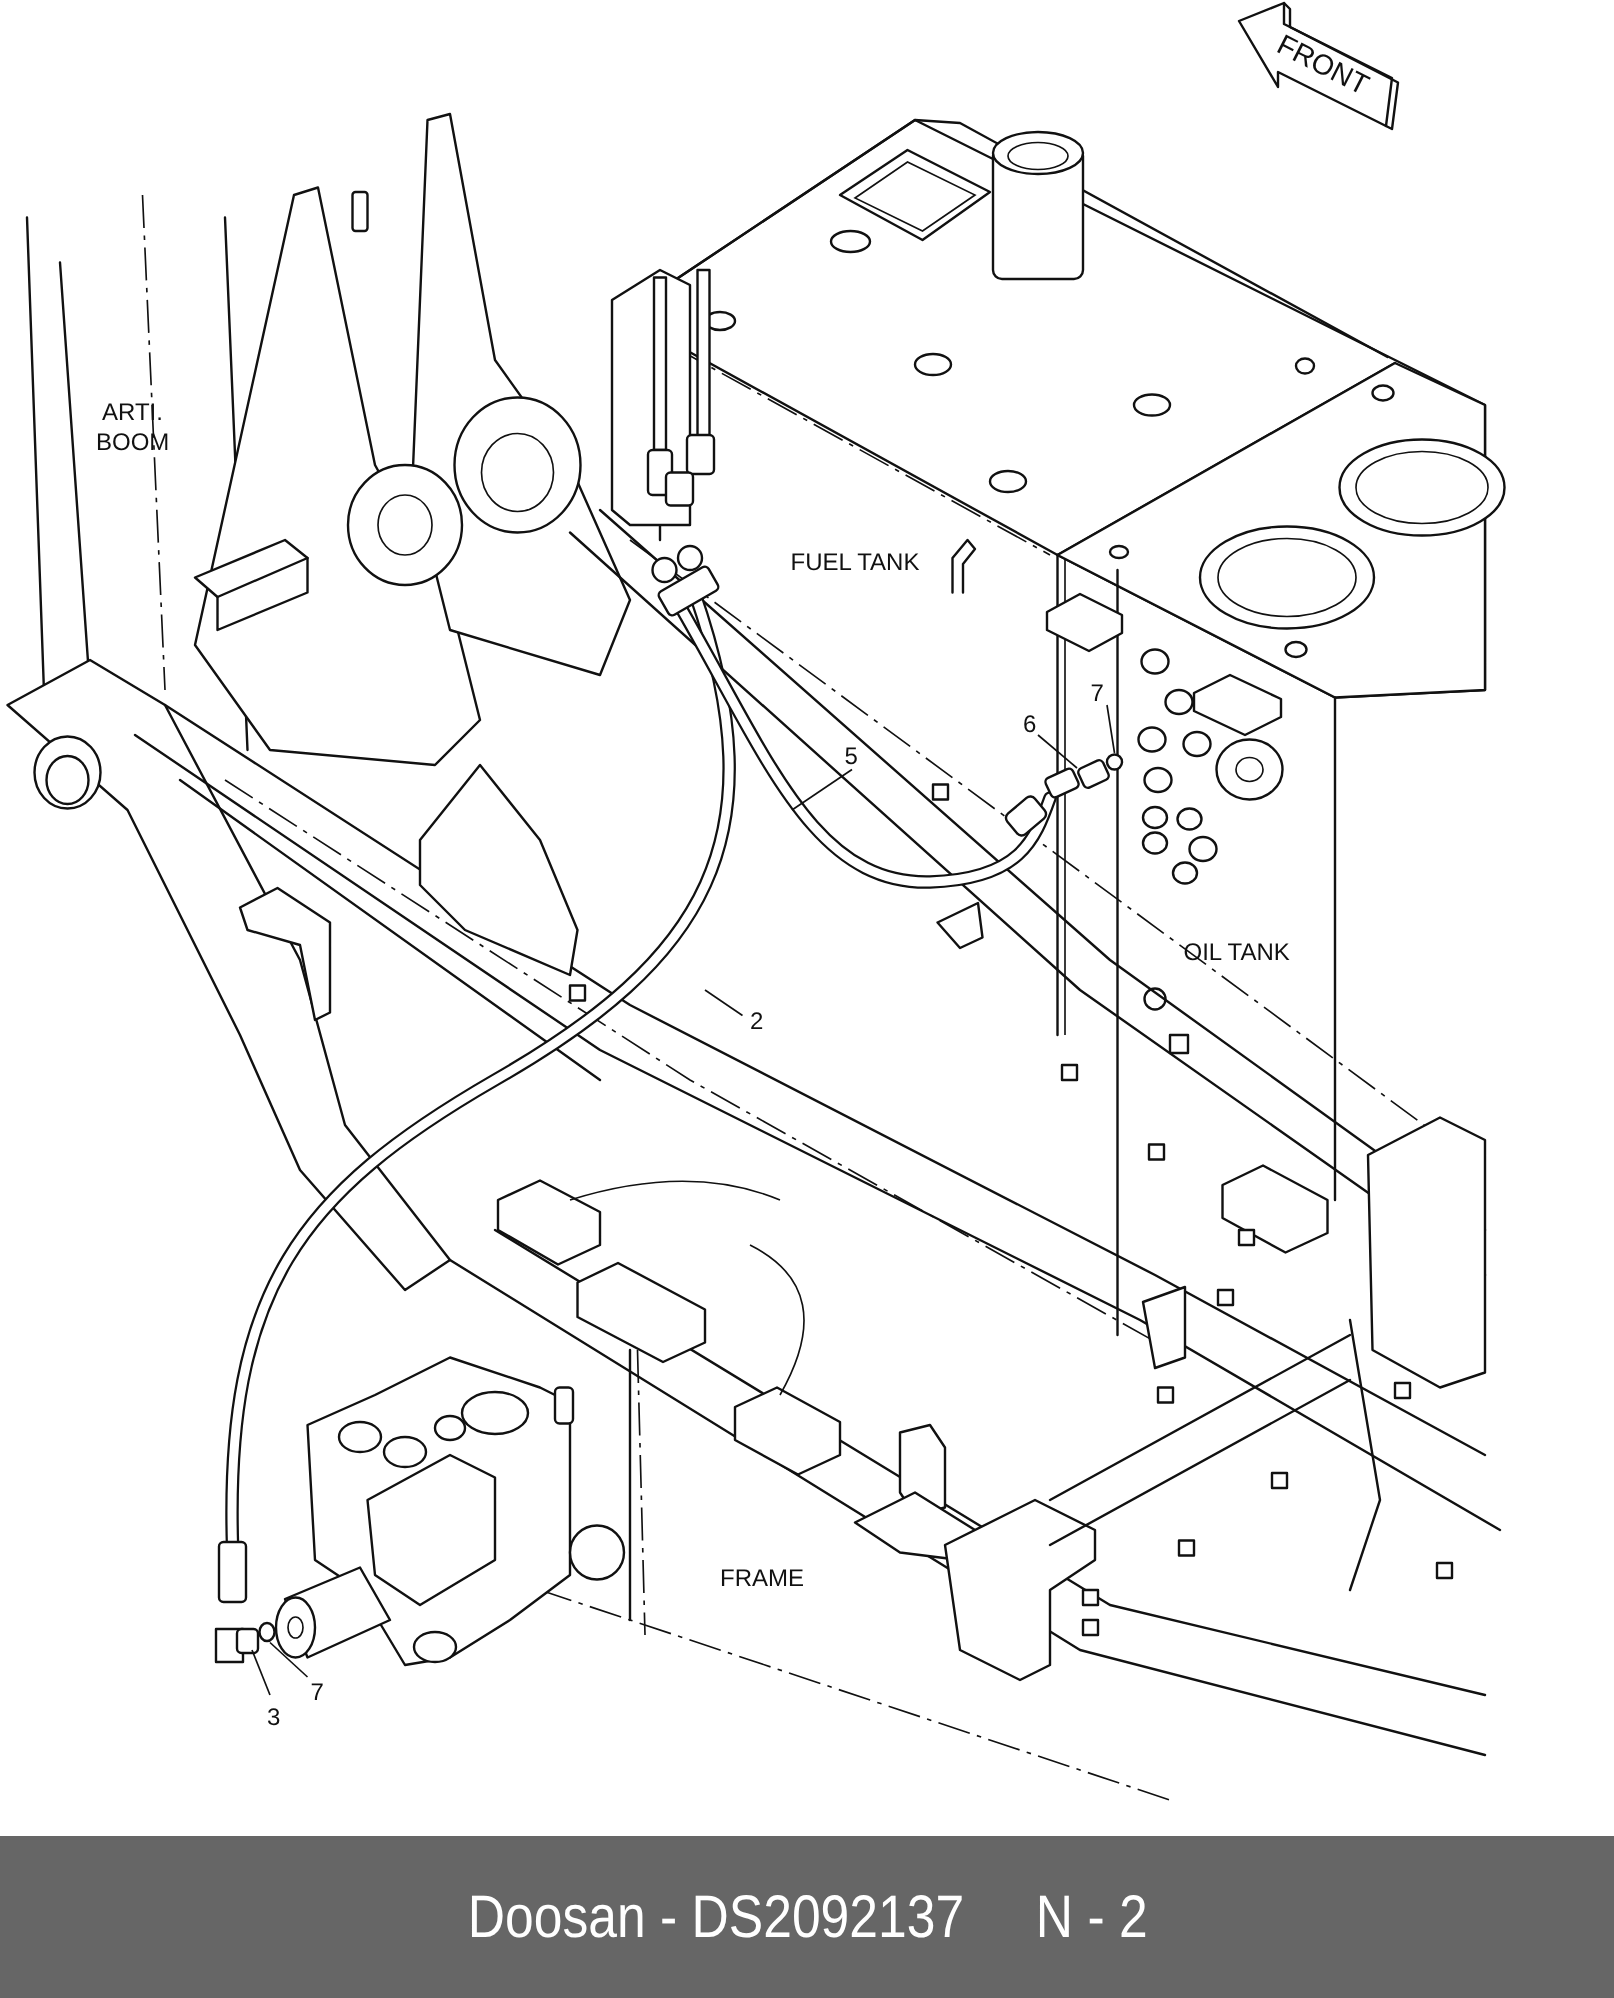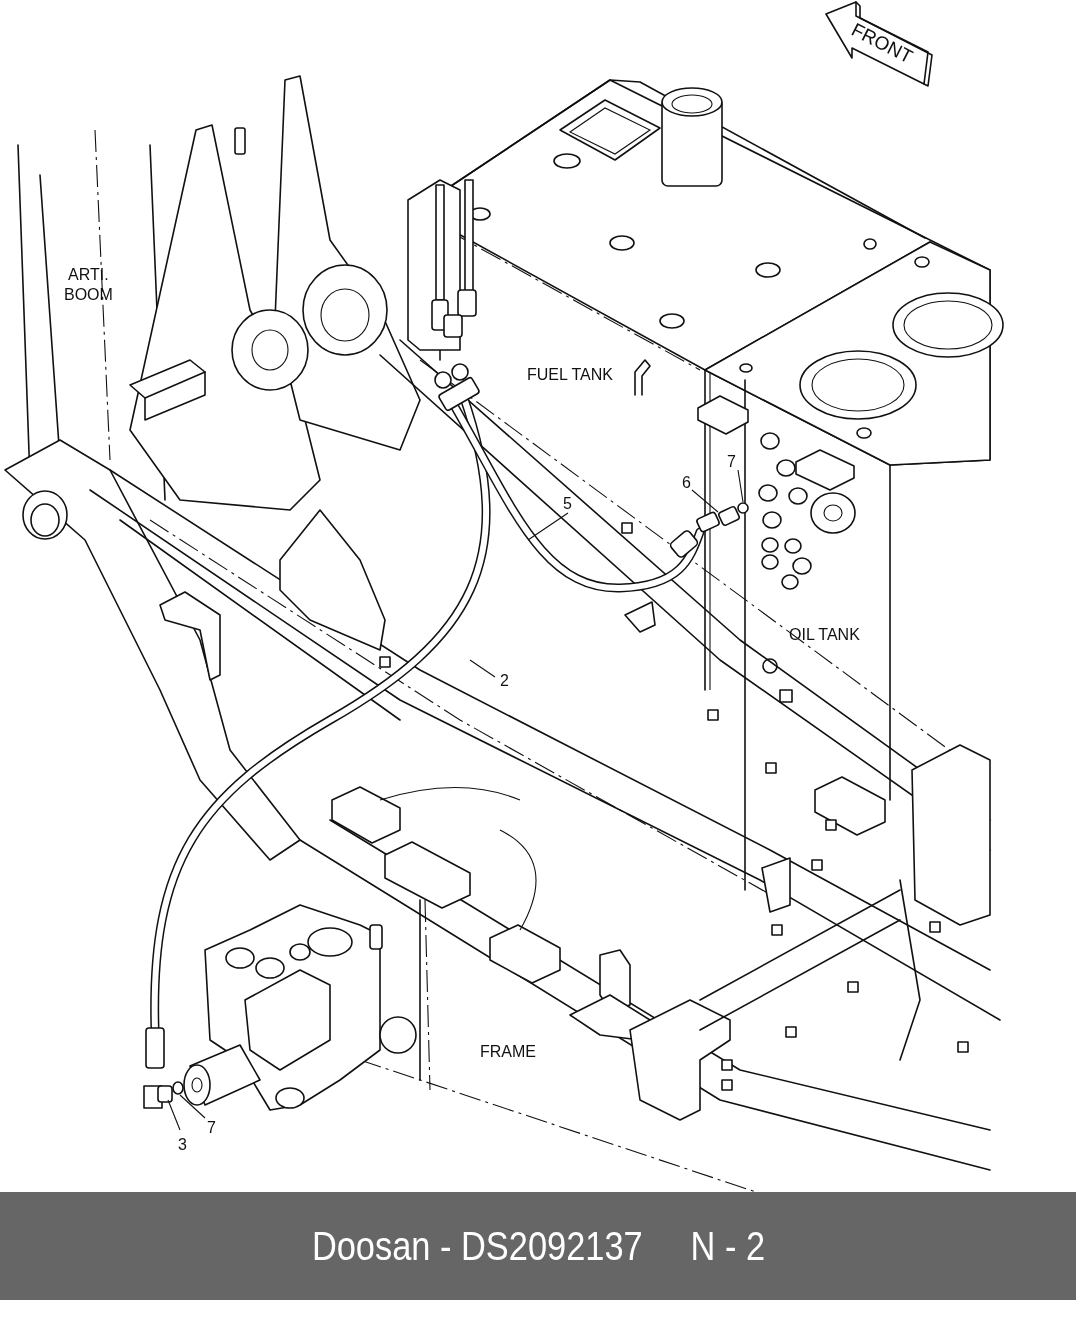--- a/index.html
+++ b/index.html
@@ -8,21 +8,21 @@
   #diagram { position: absolute; left: 0; top: 0; width: 1076px; height: 1224px; }
   #diagram .ln { fill: none; stroke: #111; stroke-width: 1.6; stroke-linejoin: round; stroke-linecap: round; }
   #diagram .thin { fill: none; stroke: #111; stroke-width: 1.1; }
   #diagram .dash { fill: none; stroke: #111; stroke-width: 1.1; stroke-dasharray: 22 5 3 5; }
   #diagram .fillw { fill: #fff; stroke: #111; stroke-width: 1.6; stroke-linejoin: round; }
   #diagram .hose { fill: none; stroke: #111; stroke-width: 9; stroke-linecap: round; }
   #diagram .hose-in { fill: none; stroke: #fff; stroke-width: 6; stroke-linecap: round; }
   #diagram .lbl { font-family: "Liberation Sans", sans-serif; font-size: 16px; fill: #111; }
   #diagram .num { font-family: "Liberation Sans", sans-serif; font-size: 16px; fill: #111; }
   #diagram .leader { stroke: #111; stroke-width: 1.1; fill: none; }
-  #footer { position: absolute; left: 0; top: 1192px; width: 1076px; height: 108px;
+  #footer { position: absolute; left: 0; top: 1224px; width: 1076px; height: 108px;
             background: #666666; display: flex; align-items: center; justify-content: center; text-align: right; }
   #footer-text { color: #ffffff; font-size: 40px; letter-spacing: 0px;
                  font-family: "Liberation Sans", sans-serif; white-space: pre; transform: scaleX(0.86); }
 </style>
 </head>
 <body>
 
 <svg id="diagram" viewBox="0 0 1076 1224" xmlns="http://www.w3.org/2000/svg">
 
   <g>

